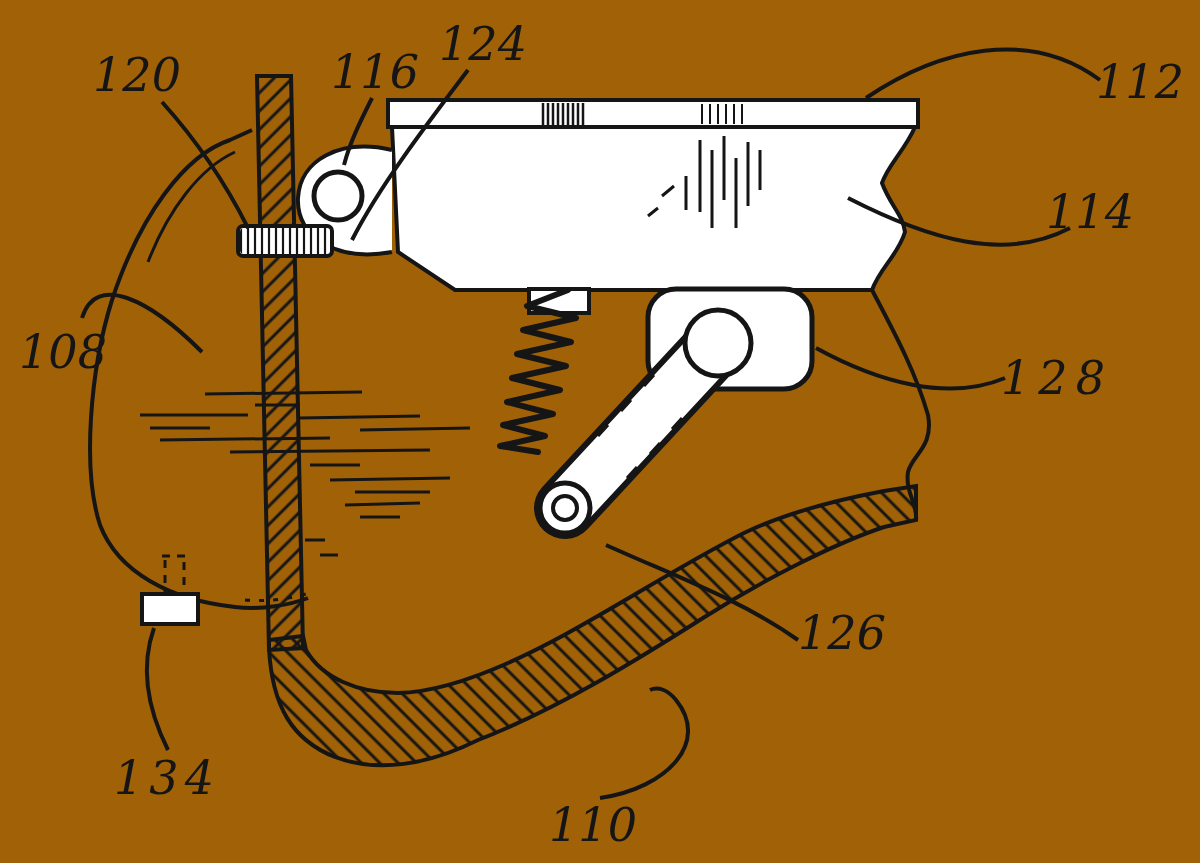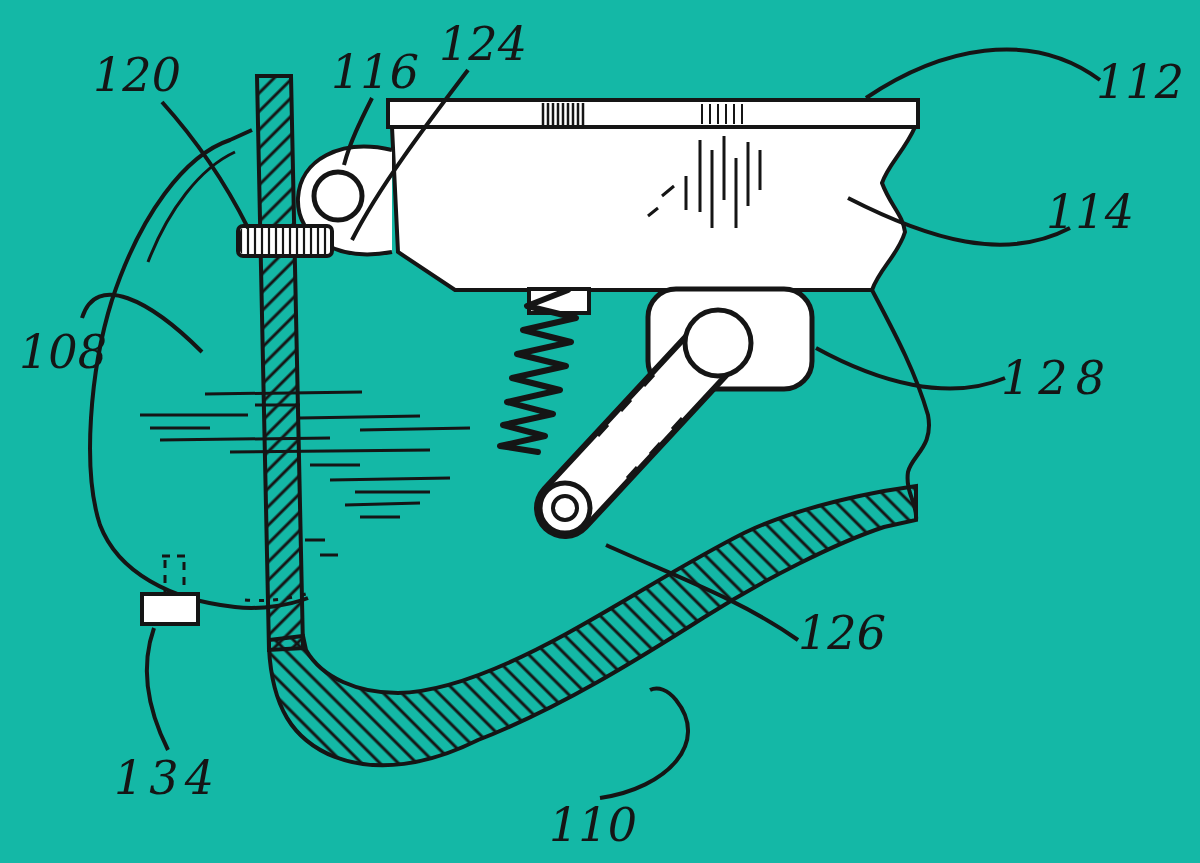--- a/index.html
+++ b/index.html
@@ -4,21 +4,21 @@
 <style>
   html, body {
     margin: 0;
     padding: 0;
     background: #ffffff;
   }
   .stage {
     position: relative;
     width: 1200px;
     height: 863px;
-    background: #14b8a6;
+    background: #a16207;
     overflow: hidden;
   }
   svg { display: block; }
   .ref-num {
     font-family: "DejaVu Serif", serif;
     font-style: italic;
     font-size: 46px;
     fill: #151515;
   }
 </style>

